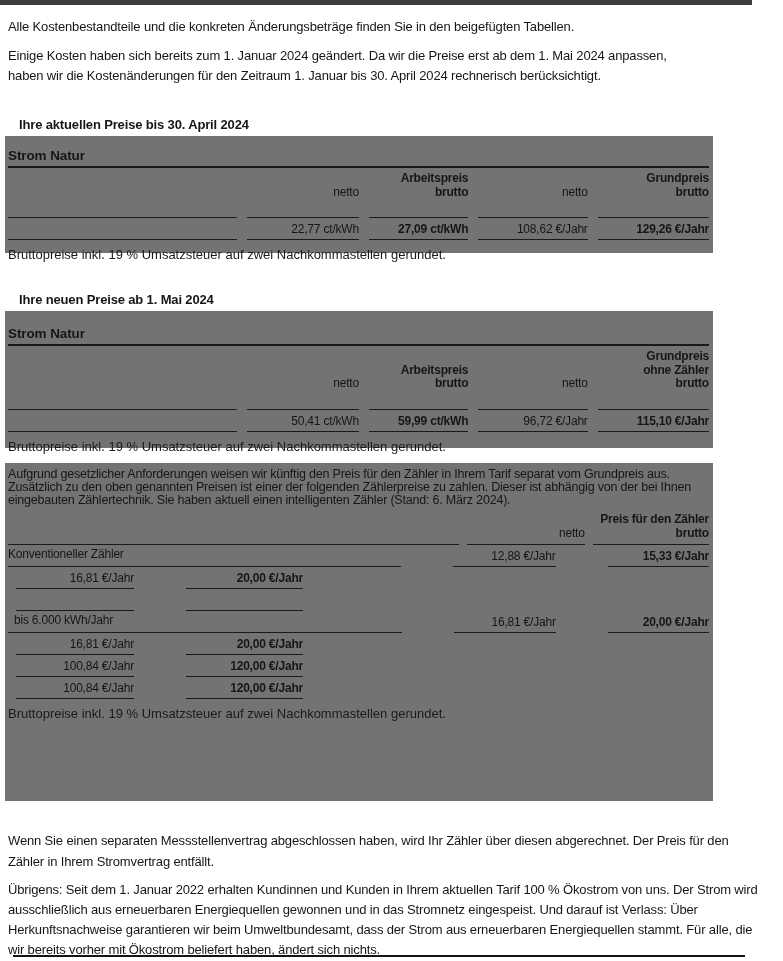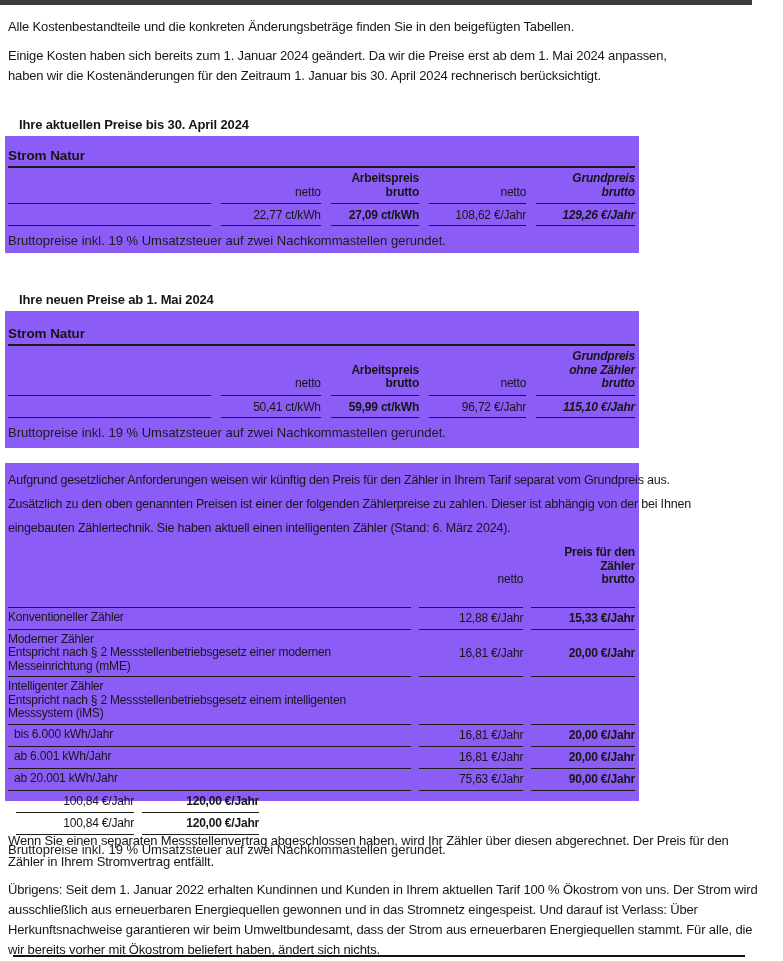--- a/index.html
+++ b/index.html
@@ -18,22 +18,22 @@
   #p1 { top: 4px;   left: 8px; width: 752px; }
   #p2 { top: 33px;  left: 8px; width: 690px; }
   #p3 { top: 817px; left: 8px; width: 752px; line-height: 21px; }
   #p4 { top: 867px; left: 8px; width: 752px; }
 
   .section-heading { position: absolute; left: 19px; font-size: 13px; font-weight: bold; letter-spacing: -0.15px; }
   #h-current { top: 117px; }
   #h-new     { top: 292px; }
 
   .panel {
-    position: absolute; left: 5px; width: 634px;
-    background: #8b5cf6;
+    position: absolute; left: 5px; width: 708px;
+    background: #737373;
     box-sizing: border-box;
     padding: 0 4px 0 3px;
   }
   #panel-current { top: 136px; height: 117px; }
   #panel-new     { top: 311px; height: 137px; }
   #panel-meter   { top: 463px; height: 338px; padding-top: 5px; }
 
   .pt-title {
     font-size: 13.5px; font-weight: bold; letter-spacing: -0.1px;
     padding: 12px 0 3px 0;
@@ -45,37 +45,37 @@
   .pt-cell {
     box-sizing: border-box;
     border-bottom: 1px solid #1a1a1a;
     text-align: right;
     font-size: 12px; letter-spacing: -0.2px;
   }
   .c1 { width: 230px; text-align: left; }
   .c2 { width: 113px; margin-left: 10px; }
   .c3 { width: 100px; margin-left: 10px; font-weight: bold; }
   .c4 { width: 110px; margin-left: 10px; }
-  .c5 { width: 112px; margin-left: 10px; font-weight: bold; font-style: italic; }
+  .c5 { width: 112px; margin-left: 10px; font-weight: bold; }
   .pt-header { margin-top: 4px; }
-  .pt-header .pt-cell { padding-bottom: 4px; }
+  .pt-header .pt-cell { padding-bottom: 18px; }
   .hline { display: block; line-height: 13.5px; }
   .pt-data .pt-cell { padding: 4px 0 3px 0; line-height: 14px; }
 
   .footnote { font-size: 13px; letter-spacing: 0; margin-top: 7px; color: #1a1a1a; }
 
-  .panel-intro { font-size: 12.5px; line-height: 24px; letter-spacing: -0.2px; width: 705px; }
+  .panel-intro { font-size: 12.5px; line-height: 13px; letter-spacing: -0.2px; width: 705px; }
 
   .mt-header { display: flex; align-items: flex-end; margin-top: 6px; }
-  .mt-header .pt-cell { padding-bottom: 20px; }
+  .mt-header .pt-cell { padding-bottom: 4px; }
   .m1 { width: 454px; text-align: left; }
   .m2 { width: 118px; margin-left: 8px; }
   .m3 { width: 117px; margin-left: 8px; font-weight: bold; }
 
-  .mt-row { display: flex; align-items: stretch; min-height: 22px; }
+  .mt-row { display: flex; align-items: stretch; min-height: 22px; gap: 44px; }
   .mt-row .pt-cell { display: flex; align-items: center; justify-content: flex-end; }
   .mt-row .m1 { justify-content: flex-start; padding: 3px 0 3px 0; display: block; }
   .mt-label { display: block; font-size: 12px; line-height: 13.5px; }
   .mt-sublabel { display: block; font-size: 12px; line-height: 13.5px; }
   .indent .m1 { padding-left: 6px; }
 </style>
 </head>
 <body>
 
 <div class="top-bar"></div>
@@ -162,61 +162,43 @@
 
   <div class="mt-row">
     <div class="pt-cell m1">
         <span class="mt-label">Konventioneller Zähler</span>
       </div>
     <div class="pt-cell m2">12,88 €/Jahr</div>
     <div class="pt-cell m3">15,33 €/Jahr</div>
   </div>
 
   <div class="mt-row">
-    <div class="pt-cell m1">
-        <span class="mt-label">Moderner Zähler</span>
-        <span class="mt-sublabel">Entspricht nach § 2 Messstellenbetriebsgesetz einer modernen Messeinrichtung (mME)</span>
-      </div>
     <div class="pt-cell m2">16,81 €/Jahr</div>
     <div class="pt-cell m3">20,00 €/Jahr</div>
   </div>
 
   <div class="mt-row">
-    <div class="pt-cell m1">
-        <span class="mt-label">Intelligenter Zähler</span>
-        <span class="mt-sublabel">Entspricht nach § 2 Messstellenbetriebsgesetz einem intelligenten Messsystem (iMS)</span>
-      </div>
     <div class="pt-cell m2"></div>
     <div class="pt-cell m3"></div>
   </div>
 
   <div class="mt-row indent">
     <div class="pt-cell m1">
         <span class="mt-label">bis 6.000 kWh/Jahr</span>
       </div>
     <div class="pt-cell m2">16,81 €/Jahr</div>
     <div class="pt-cell m3">20,00 €/Jahr</div>
   </div>
 
   <div class="mt-row indent">
-    <div class="pt-cell m1">
-        <span class="mt-label">ab 6.001 kWh/Jahr</span>
-      </div>
     <div class="pt-cell m2">16,81 €/Jahr</div>
     <div class="pt-cell m3">20,00 €/Jahr</div>
   </div>
 
 
-  <div class="mt-row indent">
-    <div class="pt-cell m1">
-        <span class="mt-label">ab 20.001 kWh/Jahr</span>
-      </div>
-    <div class="pt-cell m2">75,63 €/Jahr</div>
-    <div class="pt-cell m3">90,00 €/Jahr</div>
-  </div>
 
   <div class="mt-row indent">
     <div class="pt-cell m2">100,84 €/Jahr</div>
     <div class="pt-cell m3">120,00 €/Jahr</div>
   </div>
 
   <div class="mt-row indent">
     <div class="pt-cell m2">100,84 €/Jahr</div>
     <div class="pt-cell m3">120,00 €/Jahr</div>
   </div>

